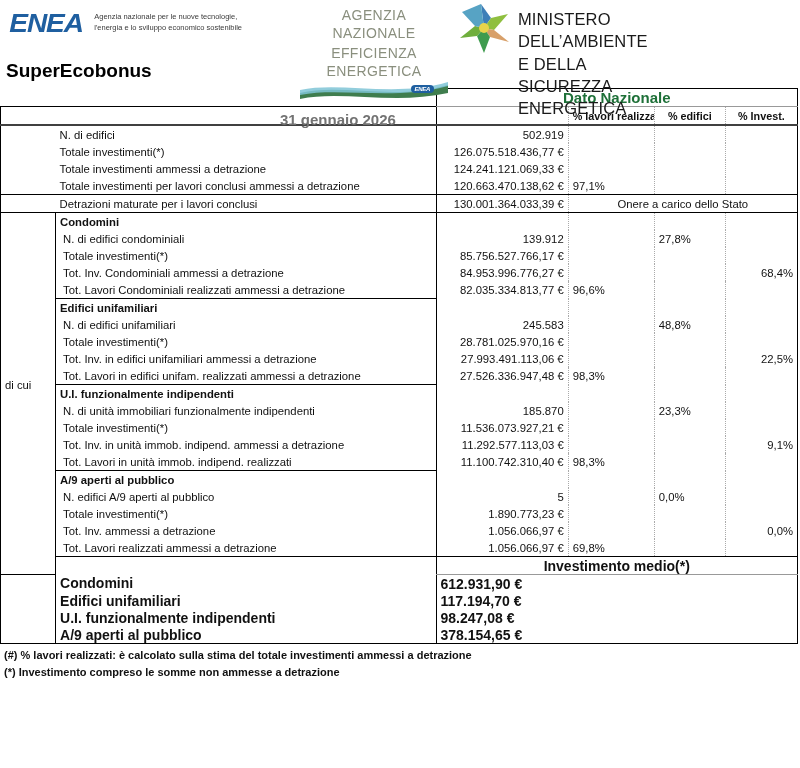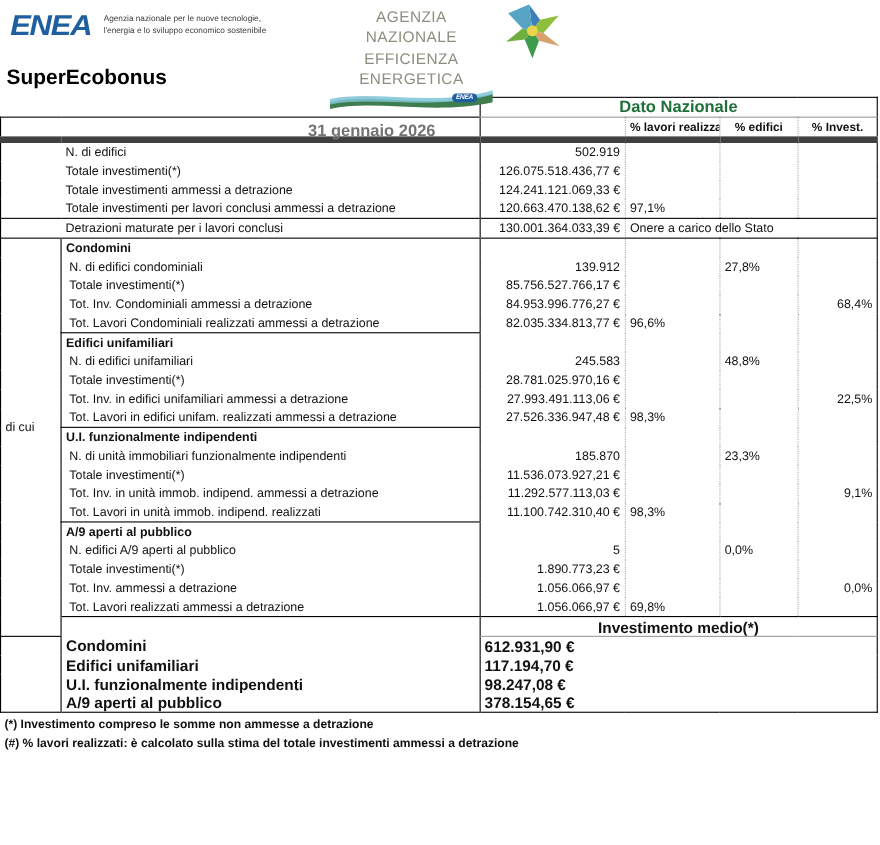--- a/index.html
+++ b/index.html
@@ -132,21 +132,21 @@
     height: 17px;
     line-height: 16px;
     vertical-align: middle;
     overflow: hidden;
     white-space: nowrap;
   }
   .bt  { border-top: 1.6px solid #000; }
   .bb  { border-bottom: 1.6px solid #000; }
   .bl  { border-left: 1.6px solid #000; }
   .br  { border-right: 1.6px solid #000; }
-  .bt-thin { border-top: 6px solid #404040; }
+  .bt-thin { border-top: 2px solid #404040; }
   .bb-thin { border-bottom: 1px solid #999; }
   .br-dot { border-right: 1px dotted #aaa; }
 
   .num   { text-align: right; }
   .ctr   { }
   .bold  { font-weight: bold; }
   .indent { padding-left: 7px !important; }
 
   .hdr-nazionale {
     text-align: center;
@@ -174,21 +174,21 @@
     font-size: 14px;
     height: 22px;
   }
   .avg-val {
     font-weight: bold;
     font-size: 14px;
     text-align: left;
     height: 22px;
     padding-right: 60px !important;
   }
-  .onere { text-align: left; }
+  .onere { text-align: center; }
 
   
   .footnotes {
     margin-top: 3px;
     margin-left: 4px;
     font-size: 11px;
     font-weight: bold;
     line-height: 17px;
     color: #111;
   }
@@ -222,20 +222,24 @@
         <path d="M0 0 L7 -10 L24 -14 L10 2 Z" fill="#8fbf3f"></path>
         <path d="M0 0 L10 2 L25 14 L6 9 Z" fill="#d8a06a"></path>
         <path d="M0 0 L6 9 L0 25 L-7 8 Z" fill="#3f9b4e"></path>
         <path d="M0 0 L-7 8 L-24 10 L-9 -2 Z" fill="#6fae3c"></path>
         <path d="M0 0 L-9 -2 L-22 -16 L-3 -24 Z" fill="#57a3c4"></path>
         <circle cx="0" cy="0" r="5" fill="#e8d44a"></circle>
       </g>
     </svg>
   </div>
 
+  <div class="min-text">
+    <div>MINISTERO DELL’AMBIENTE</div>
+    <div>E DELLA SICUREZZA ENERGETICA</div>
+  </div>
 </div>
 
 <div class="titlerow">
   <div class="app-title">SuperEcobonus</div>
   <div class="app-date">31 gennaio 2026</div>
 </div>
 
 <table class="sheet">
   <colgroup>
     <col style="width:55px">
@@ -469,15 +473,15 @@
   </tr>
   <tr>
     <td class="bl bb"></td>
     <td class="avg-label bl bb">A/9 aperti al pubblico</td>
     <td class="avg-val bl br bb" colspan="4">378.154,65 €</td>
   </tr>
 </tbody>
   </table>
 
 <div class="footnotes">
+  <div>(#) % lavori realizzati: è calcolato sulla stima del totale investimenti ammessi a detrazione</div>
   <div>(*) Investimento compreso le somme non ammesse a detrazione</div>
-  <div>(#) % lavori realizzati: è calcolato sulla stima del totale investimenti ammessi a detrazione</div>
 </div>
 
 </body></html>

